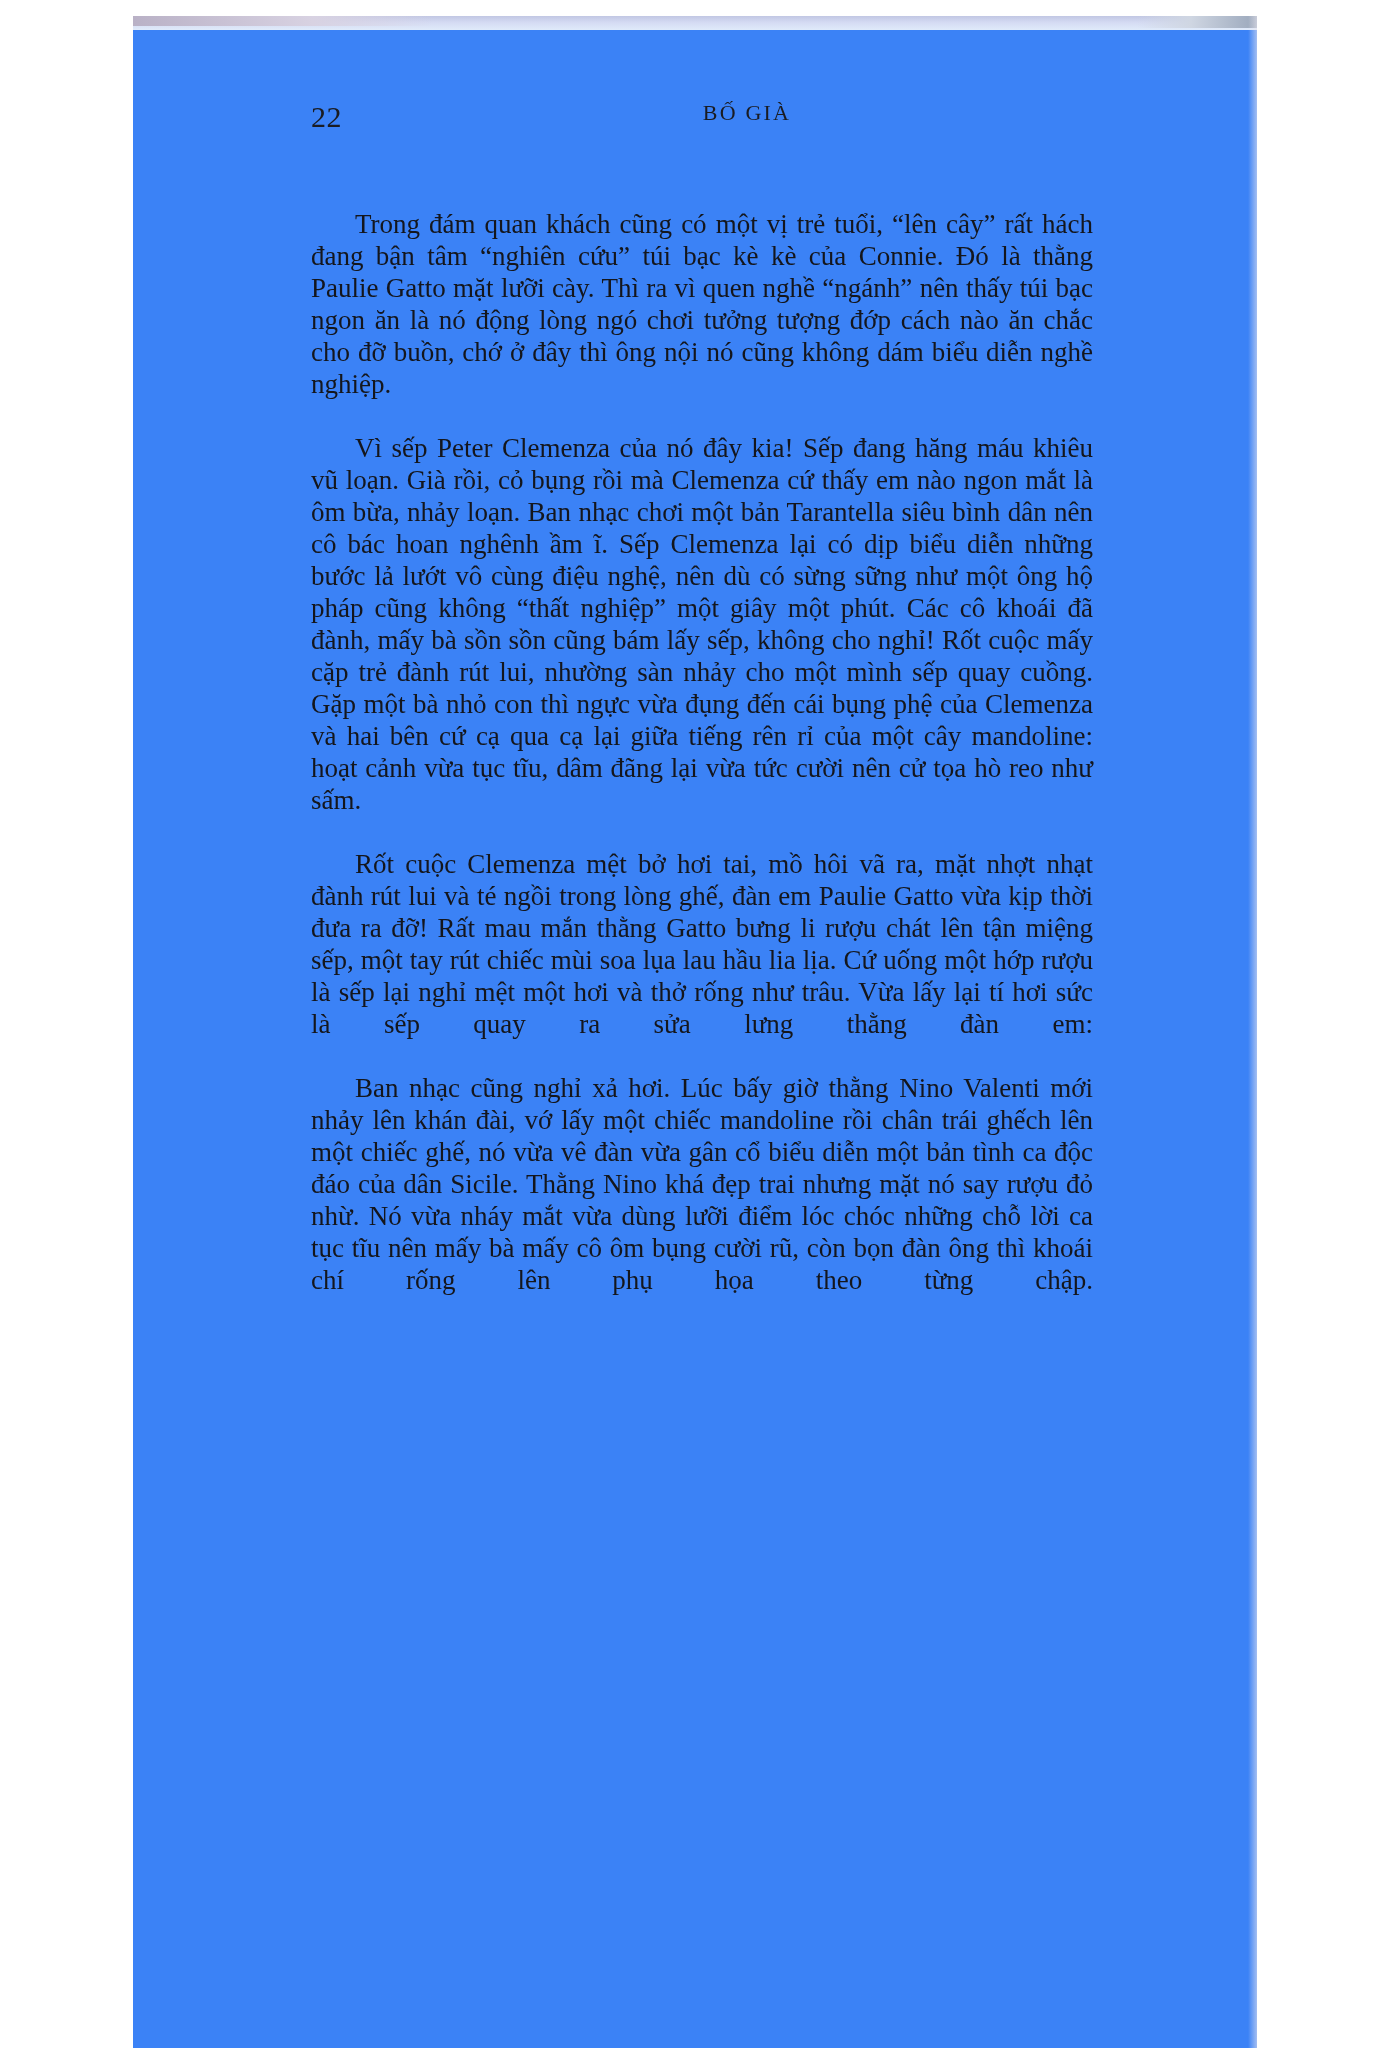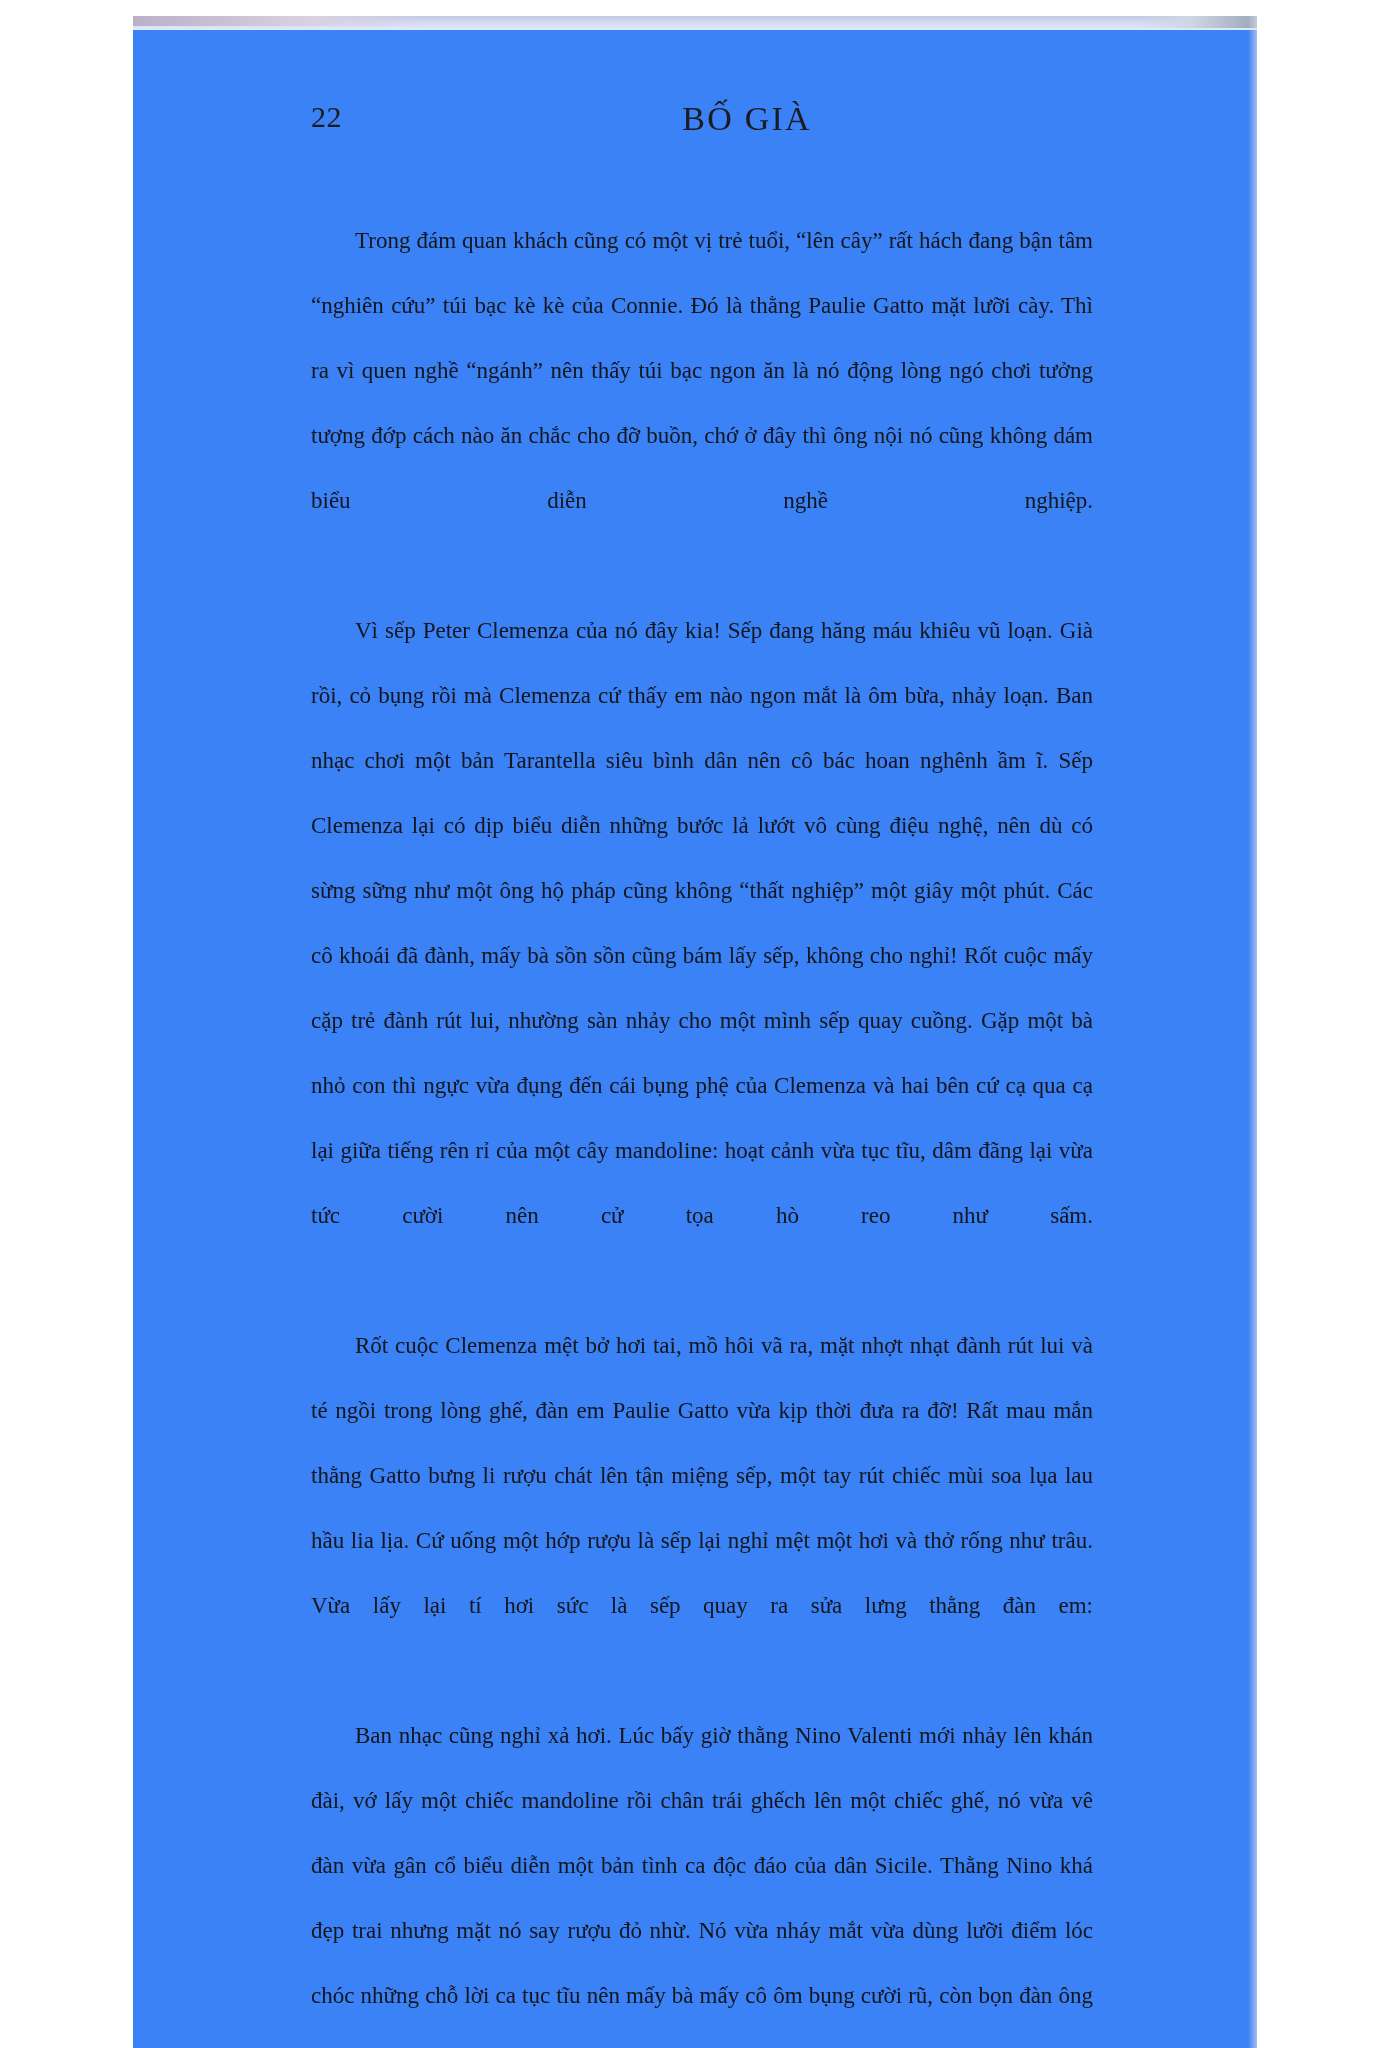--- a/index.html
+++ b/index.html
@@ -75,35 +75,35 @@
     font-size: 30px;
     line-height: 1;
     letter-spacing: .5px;
     color: #1a1c22;
   }
   .runhead-title {
     position: absolute;
     left: 16px;
     right: 0;
     text-align: center;
-    font-size: 34px;
+    font-size: 22px;
     line-height: 1;
     letter-spacing: 2.2px;
     color: #1a1c22;
     padding-left: 74px;
   }
 
   .body-text {
     margin-top: 42px;
   }
 
   p.para {
     margin: 0;
-    font-size: 23px;
-    line-height: 65px;
+    font-size: 27px;
+    line-height: 32px;
     text-align: justify;
     text-justify: inter-word;
     text-indent: 44px;
     word-spacing: .2px;
     hyphens: none;
   }
 
   
   p.para::after {
     content: "";

